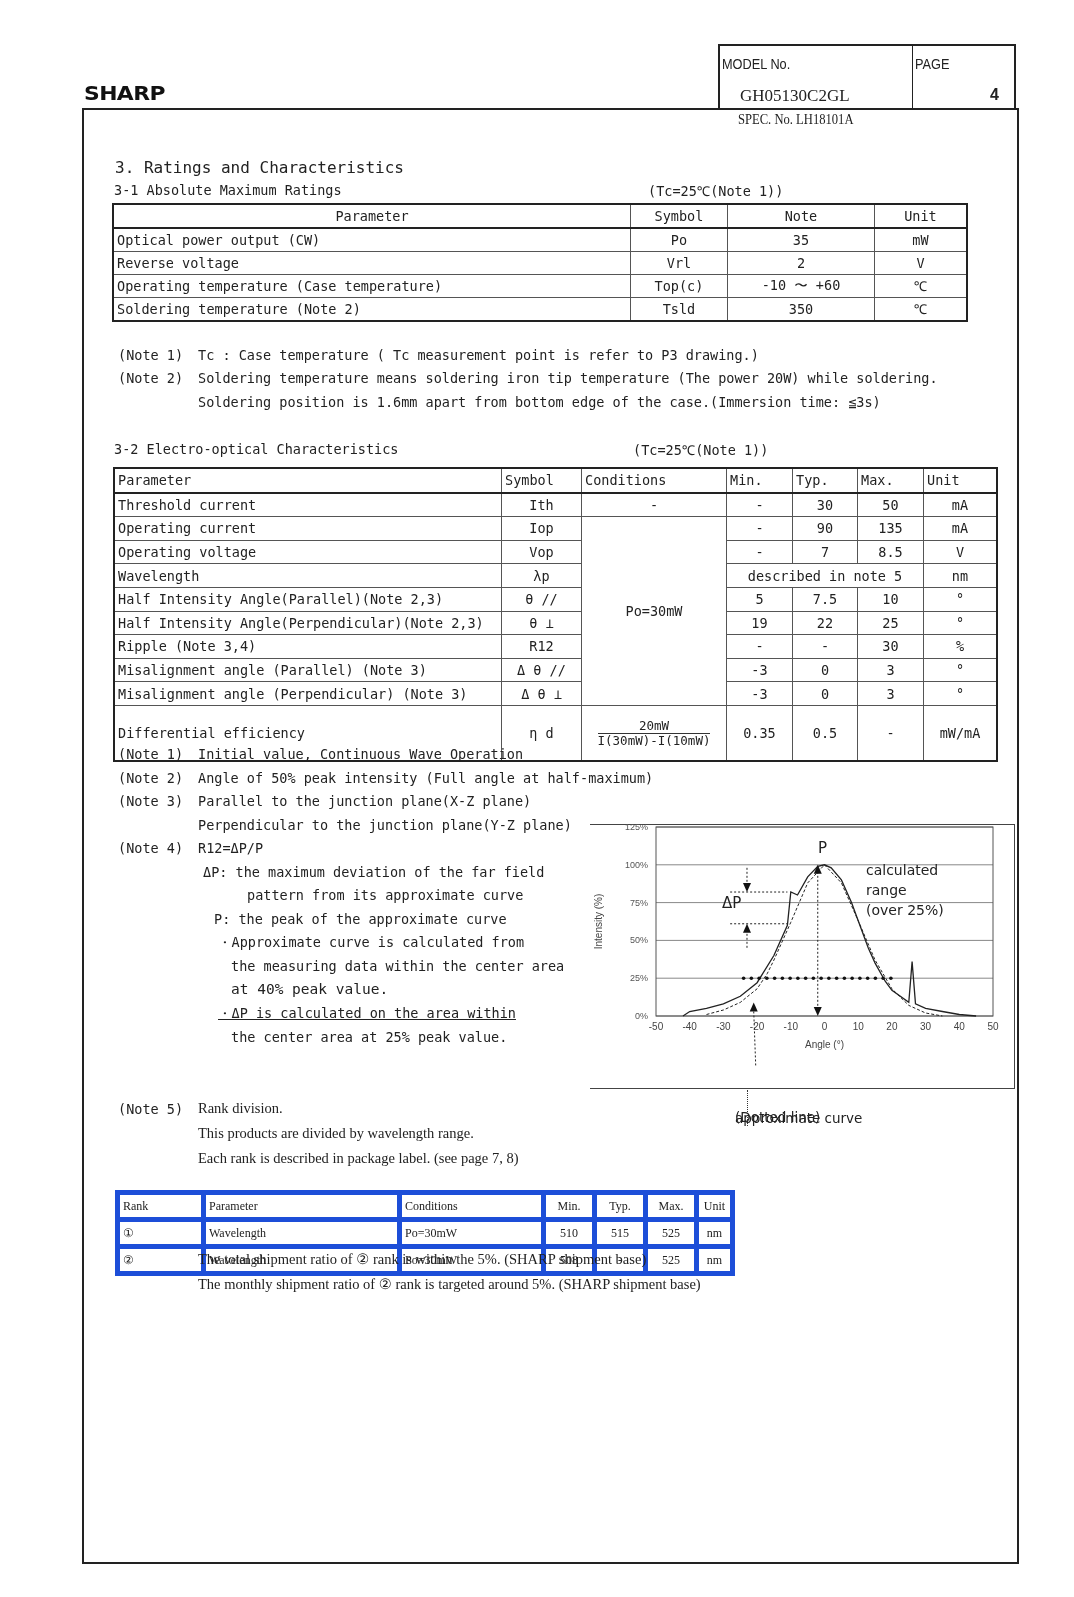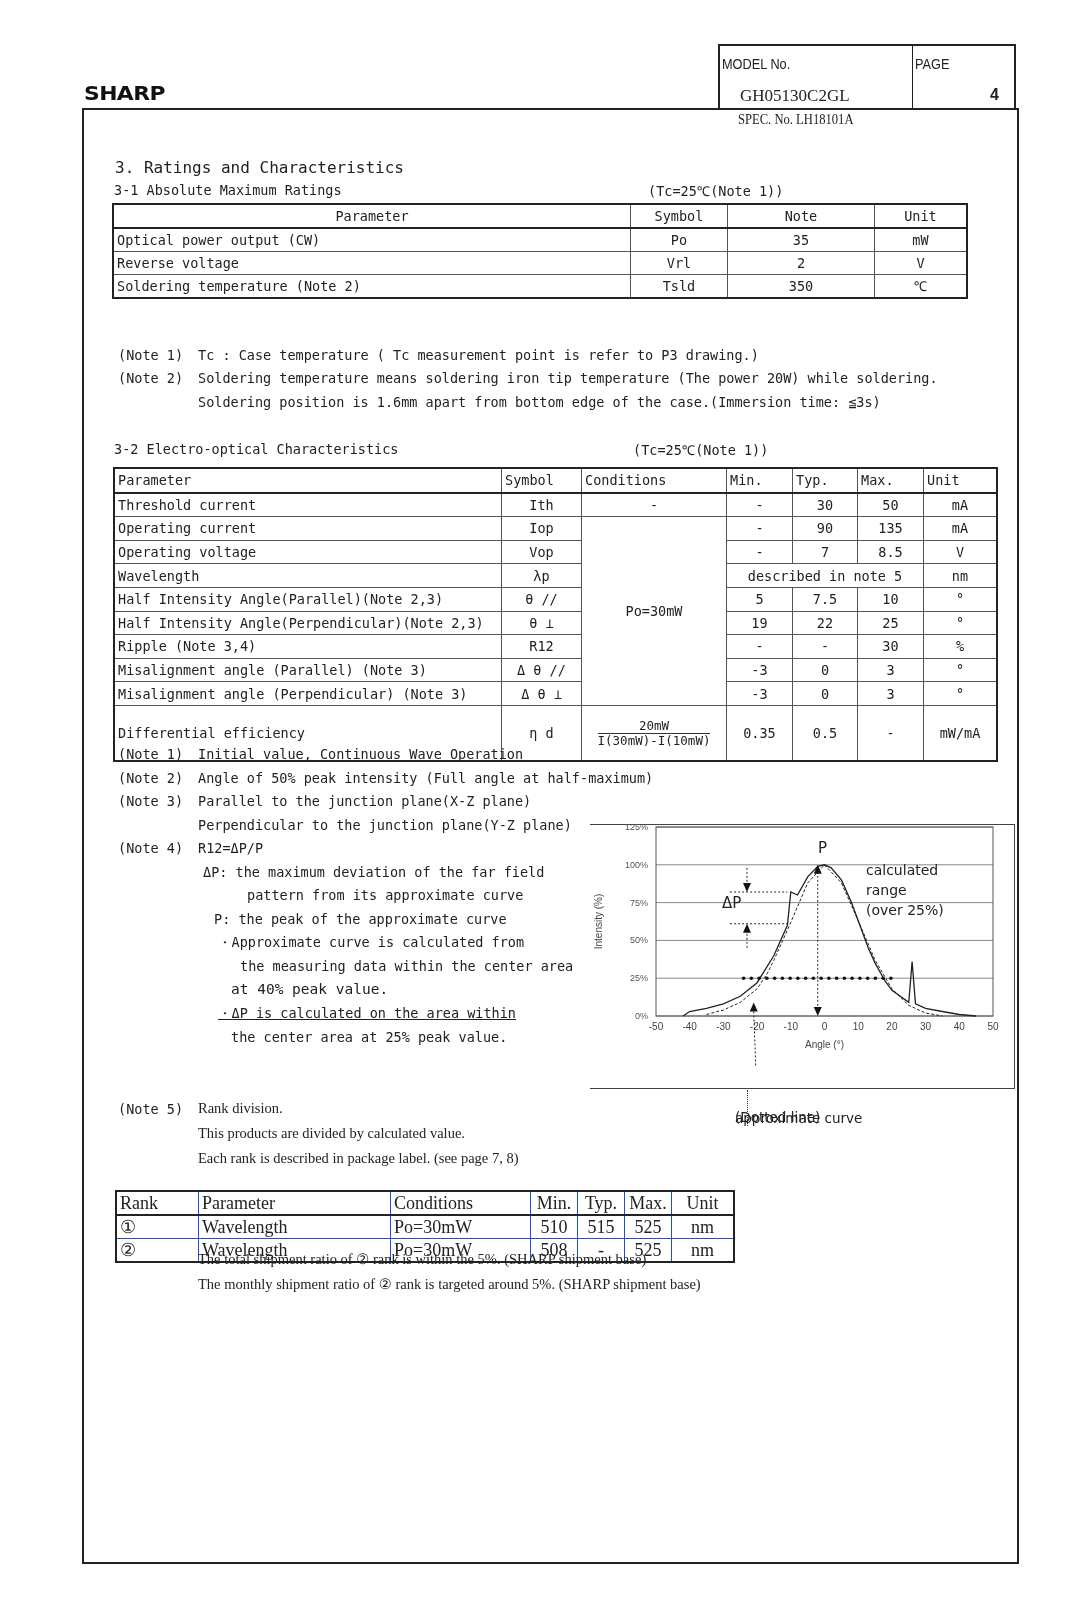--- a/index.html
+++ b/index.html
@@ -20,21 +20,21 @@
   td,th{font-weight:normal;padding:0 3px;height:22px;font-size:13.5px;white-space:nowrap;}
   .t1{left:112px;top:203px;width:856px;border:2px solid #222;}
   .t1 td{border:1px solid #555;}
   .t1 tr.head td{border-bottom:2px solid #222;}
   .c{text-align:center;}
   .t2{left:113px;top:467px;width:885px;border:2px solid #222;}
   .t2 td{border:1px solid #555;height:22.6px;}
   .t2 tr.head td{border-bottom:2px solid #222;}
   .note{font-size:13.5px;}
   .t3{left:115px;top:1190px;width:620px;border:2px solid #222;font-family:"Liberation Serif",serif;}
-  .t3 td{border:1px solid #1d4ed8;font-size:18px;height:22px;}
+  .t3 td{border:5px solid #1d4ed8;font-size:12px;height:22px;}
   .t3 tr.head td{border-bottom:2px solid #222;}
   .serif{font-family:"Liberation Serif",serif;font-size:14.5px;}
   .frac{display:inline-block;text-align:center;line-height:1.1;font-size:12.5px;}
   .frac .n{display:block;border-bottom:1px solid #333;}
   .chartframe-top{left:590px;top:824px;width:425px;border-top:1.5px solid #444;}
   .chartframe-bot{left:590px;top:1088px;width:425px;border-top:1.5px solid #444;}
   .chartframe-right{left:1014px;top:824px;height:264px;border-left:1.5px solid #444;}
   svg text{font-family:"Liberation Sans",sans-serif;}
   .anno{font-family:"DejaVu Sans",sans-serif;font-size:14px;color:#222;}
 </style>
@@ -70,20 +70,26 @@
         <td class="c">35</td>
         <td class="c">mW</td>
   </tr>
   <tr>
     <td>Reverse voltage</td>
         <td class="c">Vrl</td>
         <td class="c">2</td>
         <td class="c">V</td>
   </tr>
   <tr>
+    <td>Operating temperature (Case temperature)</td>
+        <td class="c">Top(c)</td>
+        <td class="c">-10 〜 +60</td>
+        <td class="c">℃</td>
+  </tr>
+  <tr>
     <td>Soldering temperature (Note 2)</td>
         <td class="c">Tsld</td>
         <td class="c">350</td>
         <td class="c">℃</td>
   </tr>
 </tbody>
   </table>
 
 <div class="abs note" style="left:118px;top:347px;">(Note 1)</div>
 <div class="abs note" style="left:198px;top:347px;">Tc : Case temperature ( Tc measurement point is refer to P3 drawing.)</div>
@@ -200,21 +206,21 @@
 <div class="abs note" style="left:118px;top:793px;">(Note 3)</div>
 <div class="abs note" style="left:198px;top:793px;">Parallel to the junction plane(X-Z plane)</div>
 <div class="abs note" style="left:198px;top:817px;">Perpendicular to the junction plane(Y-Z plane)</div>
 <div class="abs note" style="left:118px;top:840px;">(Note 4)</div>
 <div class="abs note" style="left:198px;top:840px;">R12=ΔP/P</div>
 
 <div class="abs note" style="left:203px;top:864px;">ΔP:  the maximum deviation of the far field</div>
 <div class="abs note" style="left:247px;top:887px;">pattern from its approximate curve</div>
 <div class="abs note" style="left:214px;top:911px;">P:  the peak of the approximate curve</div>
 <div class="abs note" style="left:218px;top:934px;">・Approximate curve is calculated from</div>
-<div class="abs note" style="left:231px;top:958px;margin-left:9px;">the measuring data within the center area</div>
+<div class="abs note" style="left:231px;top:958px;">the measuring data within the center area</div>
 <div class="abs note" style="left:231px;top:981px;font-size:14.5px;">at 40% peak value.</div>
 <div class="abs note" style="left:218px;top:1005px;text-decoration:underline;">・ΔP is calculated on the area within</div>
 <div class="abs note" style="left:231px;top:1029px;">the center area at 25% peak value.</div>
 
 <div class="abs chartframe-top"></div>
 <div class="abs chartframe-right"></div>
 <div class="abs chartframe-bot"></div>
 
 <svg class="abs" id="chart" style="left:580px;top:820px;" width="430" height="270">
   <g id="grid">
@@ -292,21 +298,21 @@
 <div class="abs anno" style="left:722px;top:894px;font-size:15px;">ΔP</div>
 <div class="abs anno" style="left:866px;top:862px;">calculated</div>
 <div class="abs anno" style="left:866px;top:882px;">range</div>
 <div class="abs anno" style="left:866px;top:902px;">(over 25%)</div>
 <div class="abs" style="left:747px;top:1090px;height:36px;border-left:1.5px dotted #333;"></div>
 <div class="abs anno" style="left:735px;top:1090px;font-size:13.5px;margin-top:20px;">approximate curve</div>
 <div class="abs anno" style="left:735px;top:1109px;font-size:13.5px;">(Dotted line)</div>
 
 <div class="abs note" style="left:118px;top:1101px;">(Note 5)</div>
 <div class="abs serif" style="left:198px;top:1100px;">Rank division.</div>
-<div class="abs serif" style="left:198px;top:1125px;">This products are divided by calculated value.</div>
+<div class="abs serif" style="left:198px;top:1125px;">This products are divided by wavelength range.</div>
 <div class="abs serif" style="left:198px;top:1150px;">Each rank is described in package label. (see page 7, 8)</div>
 
 <table class="t3">
   <tbody>
       <tr class="head">
     <td style="width:75px">Rank</td>
     <td style="width:185px">Parameter</td>
     <td style="width:133px">Conditions</td>
     <td class="c" style="width:40px">Min.</td>
     <td class="c" style="width:40px">Typ.</td>

